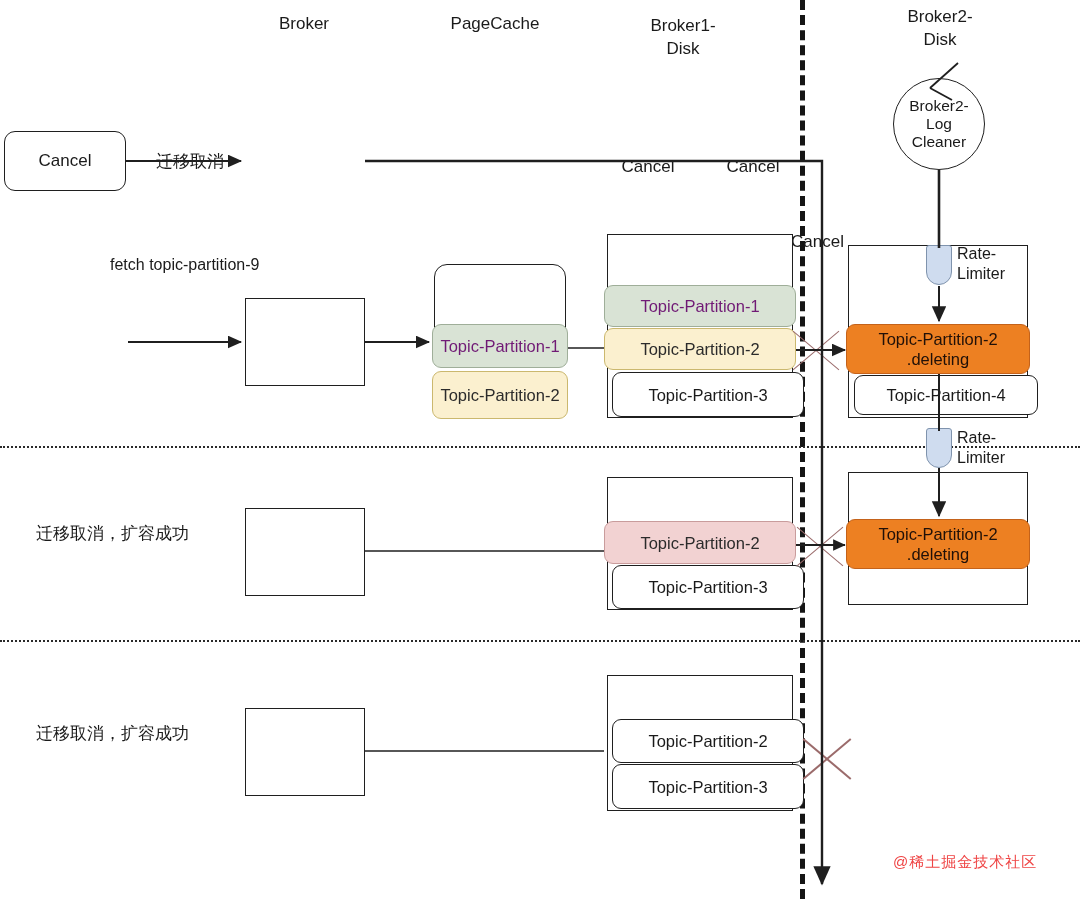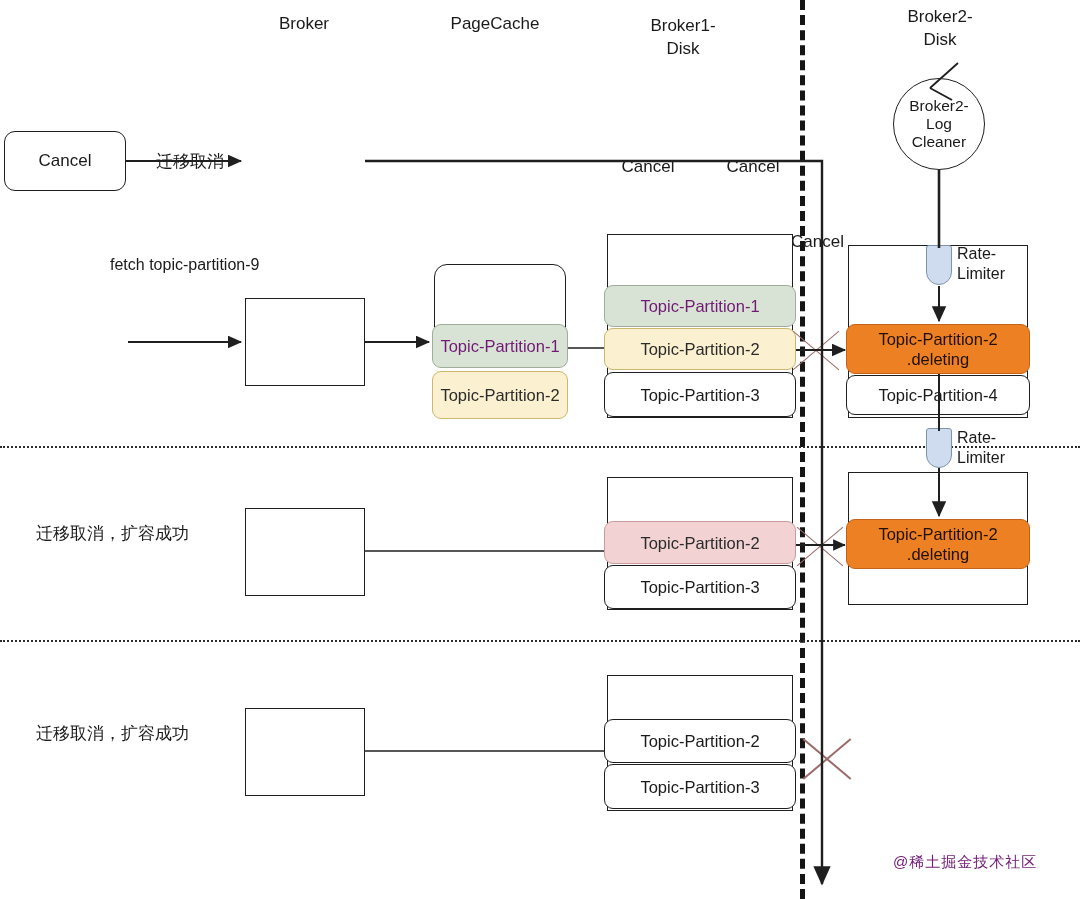--- a/index.html
+++ b/index.html
@@ -14,39 +14,39 @@
   .node.rounded{border-radius:11px;}
   .node.ellipse{border-radius:50%;}
 
   .diskbox{position:absolute;box-sizing:border-box;background:#fff;border:1.6px solid #1f1f1f;}
 
   .part{position:absolute;box-sizing:border-box;display:flex;align-items:center;justify-content:center;
         text-align:center;font-size:16.5px;line-height:20px;border-radius:9px;border:1.1px solid #9a8f70;
         background:#fff;white-space:pre-line;}
   .part.green{background:#d9e3d5;border-color:#9fae99;color:#701a75;}
   .part.yellow{background:#fbf0cf;border-color:#cbb86e;color:#2b2b2b;}
-  .part.plain{background:#fff;border-color:#1f1f1f;color:#1a1a1a;}
+  .part.plain{background:#fff;border-color:#1f1f1f;color:#1a1a1a;margin-left:8px;}
   .part.pink{background:#f2d2d2;border-color:#c99c9c;color:#2b2b2b;}
   .part.orange{background:#ed8022;border-color:#c4621a;color:#201008;}
 
   .pcache{position:absolute;box-sizing:border-box;border:1.6px solid #1f1f1f;border-radius:13px;background:#fff;}
 
   .dash-v{position:absolute;width:0;border-left:5px dashed #151515;}
   .dot-h{position:absolute;height:0;border-top:2px dotted #2a2a2a;}
 
   .ratelimiter{position:absolute;width:26px;height:40px;box-sizing:border-box;
      background:#cfdcef;border:1.4px solid #7f93ad;border-radius:3px 3px 13px 13px;}
 
   .xmark{position:absolute;}
   .xmark span{position:absolute;left:0;top:50%;width:100%;height:0;border-top:1.6px solid #9b6b6b;transform-origin:50% 50%;}
   .xmark span.a{transform:rotate(40deg);}
   .xmark span.b{transform:rotate(-40deg);}
   .xmark.big span{border-top-width:2.2px;}
 
-  .watermark{position:absolute;font-size:15px;color:#701a75;letter-spacing:1px;}
+  .watermark{position:absolute;font-size:15px;color:#ef4444;letter-spacing:1px;}
 
   svg.ov{position:absolute;left:0;top:0;width:1080px;height:899px;pointer-events:none;}
 </style>
 </head>
 <body>
 
 <div id="stage">
 
   <div class="lbl" style="left:244px;top:12px;width:120px;">Broker</div>
   <div class="lbl" style="left:430px;top:12px;width:130px;">PageCache</div>

